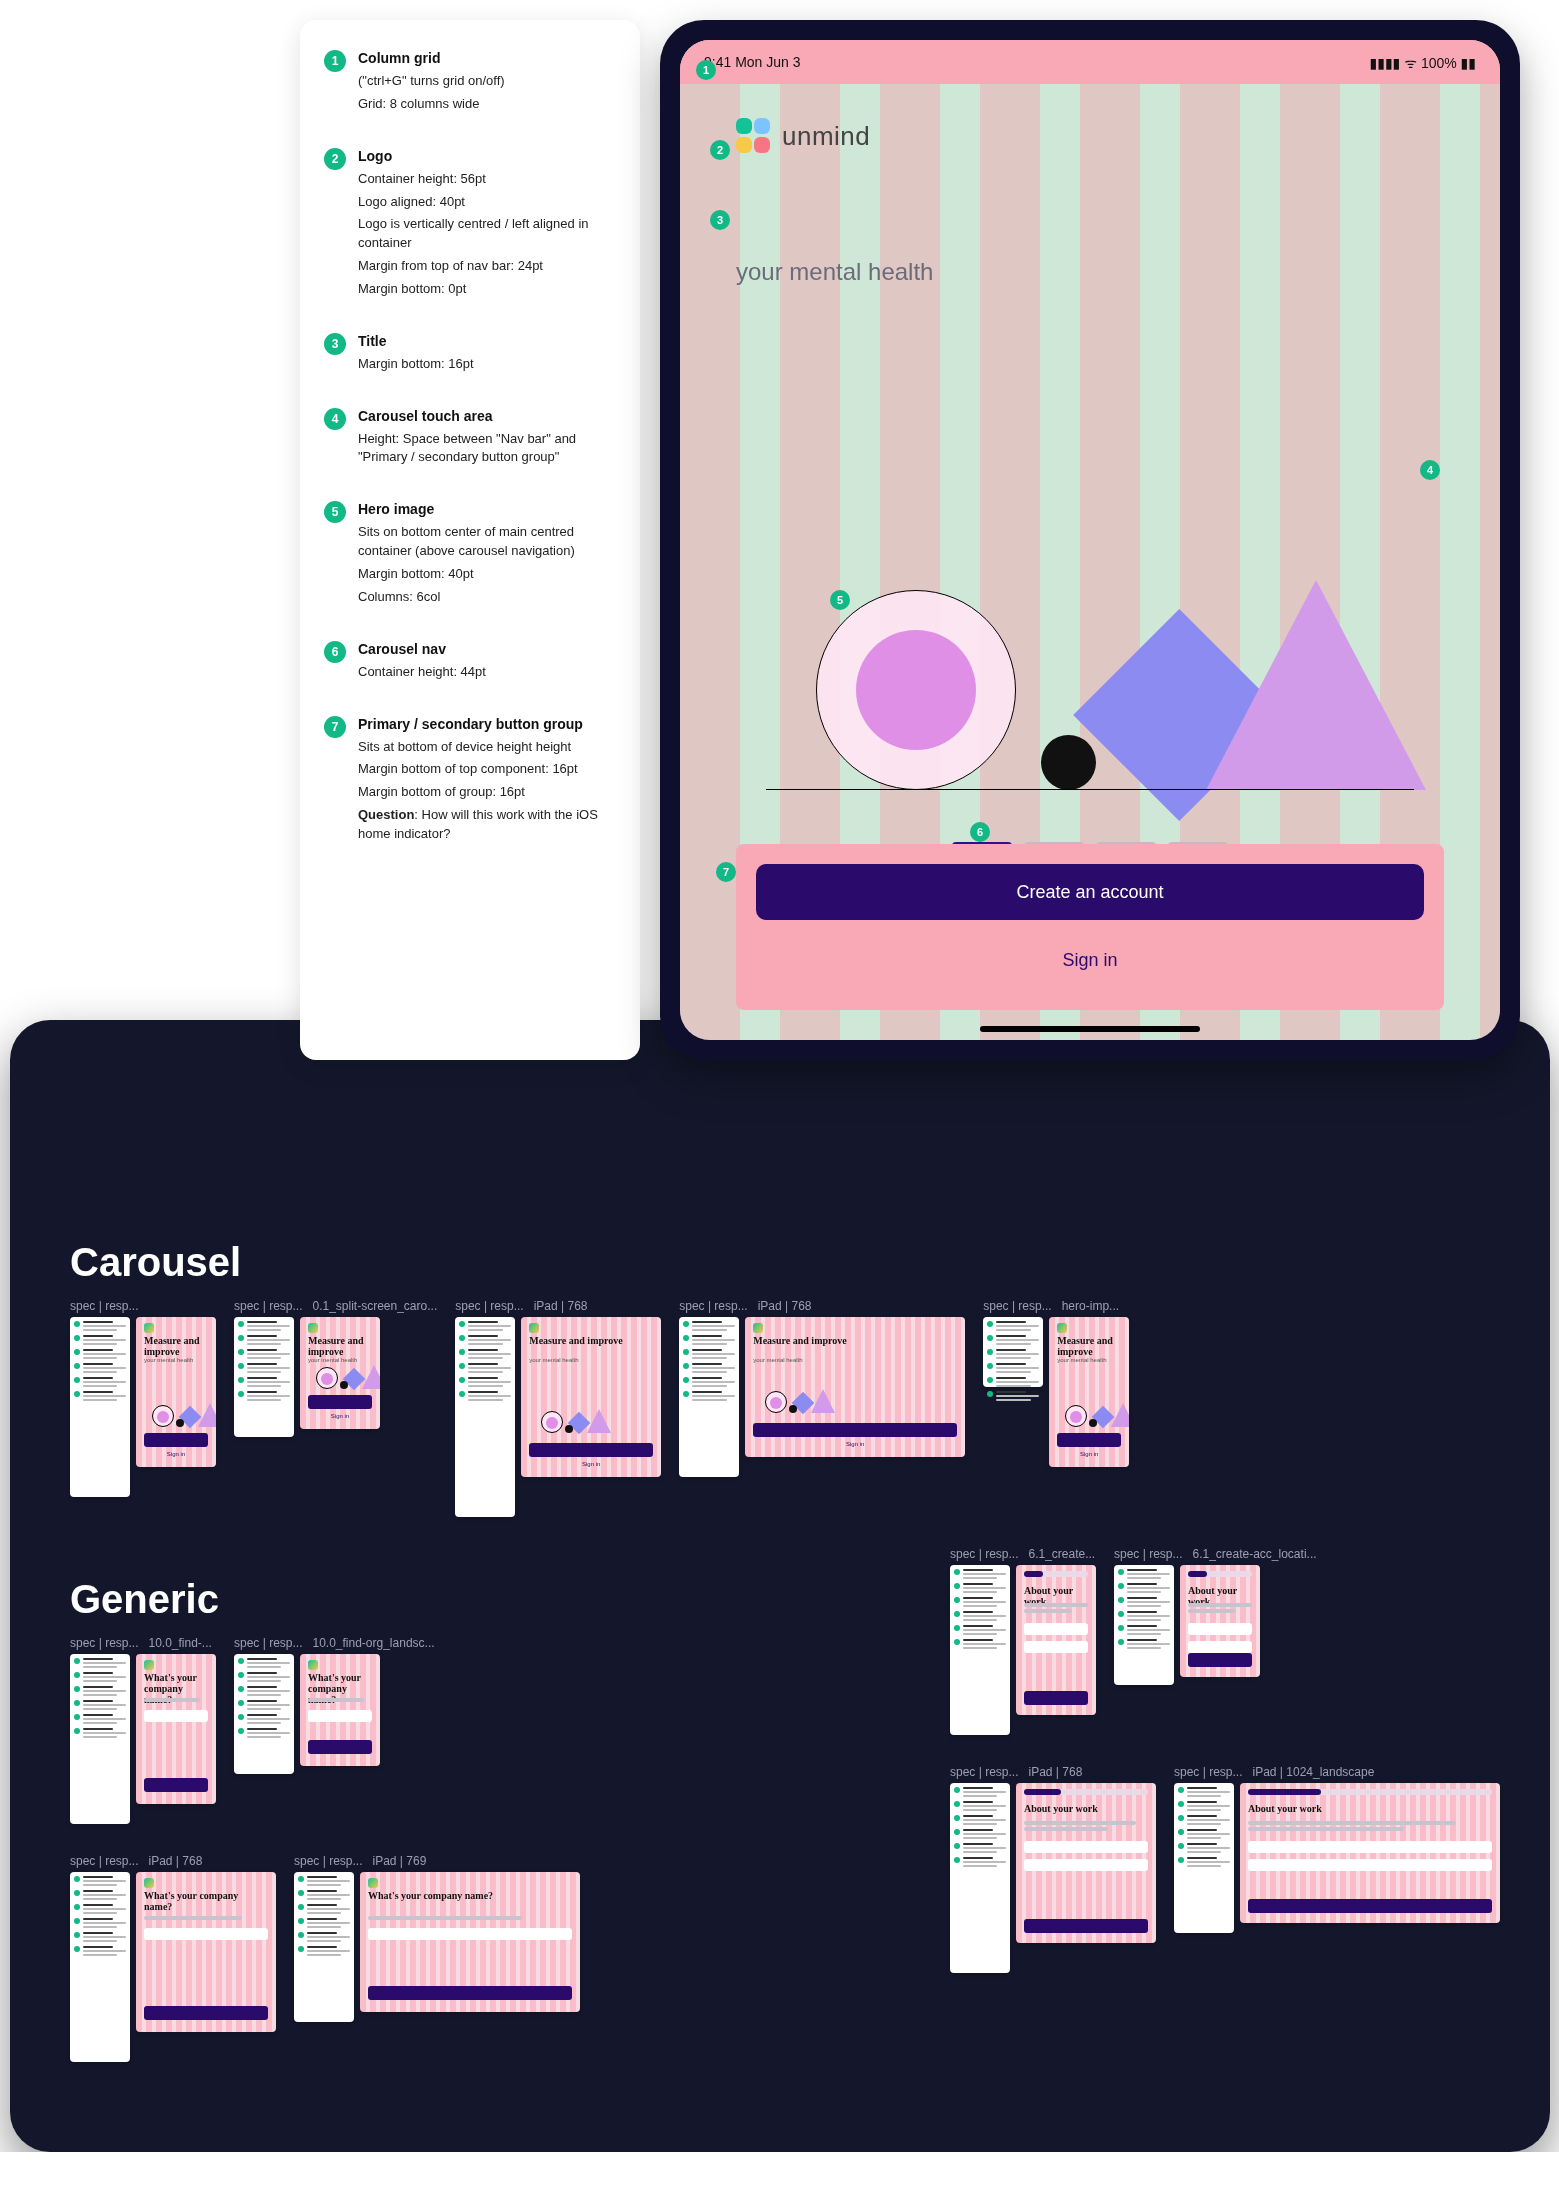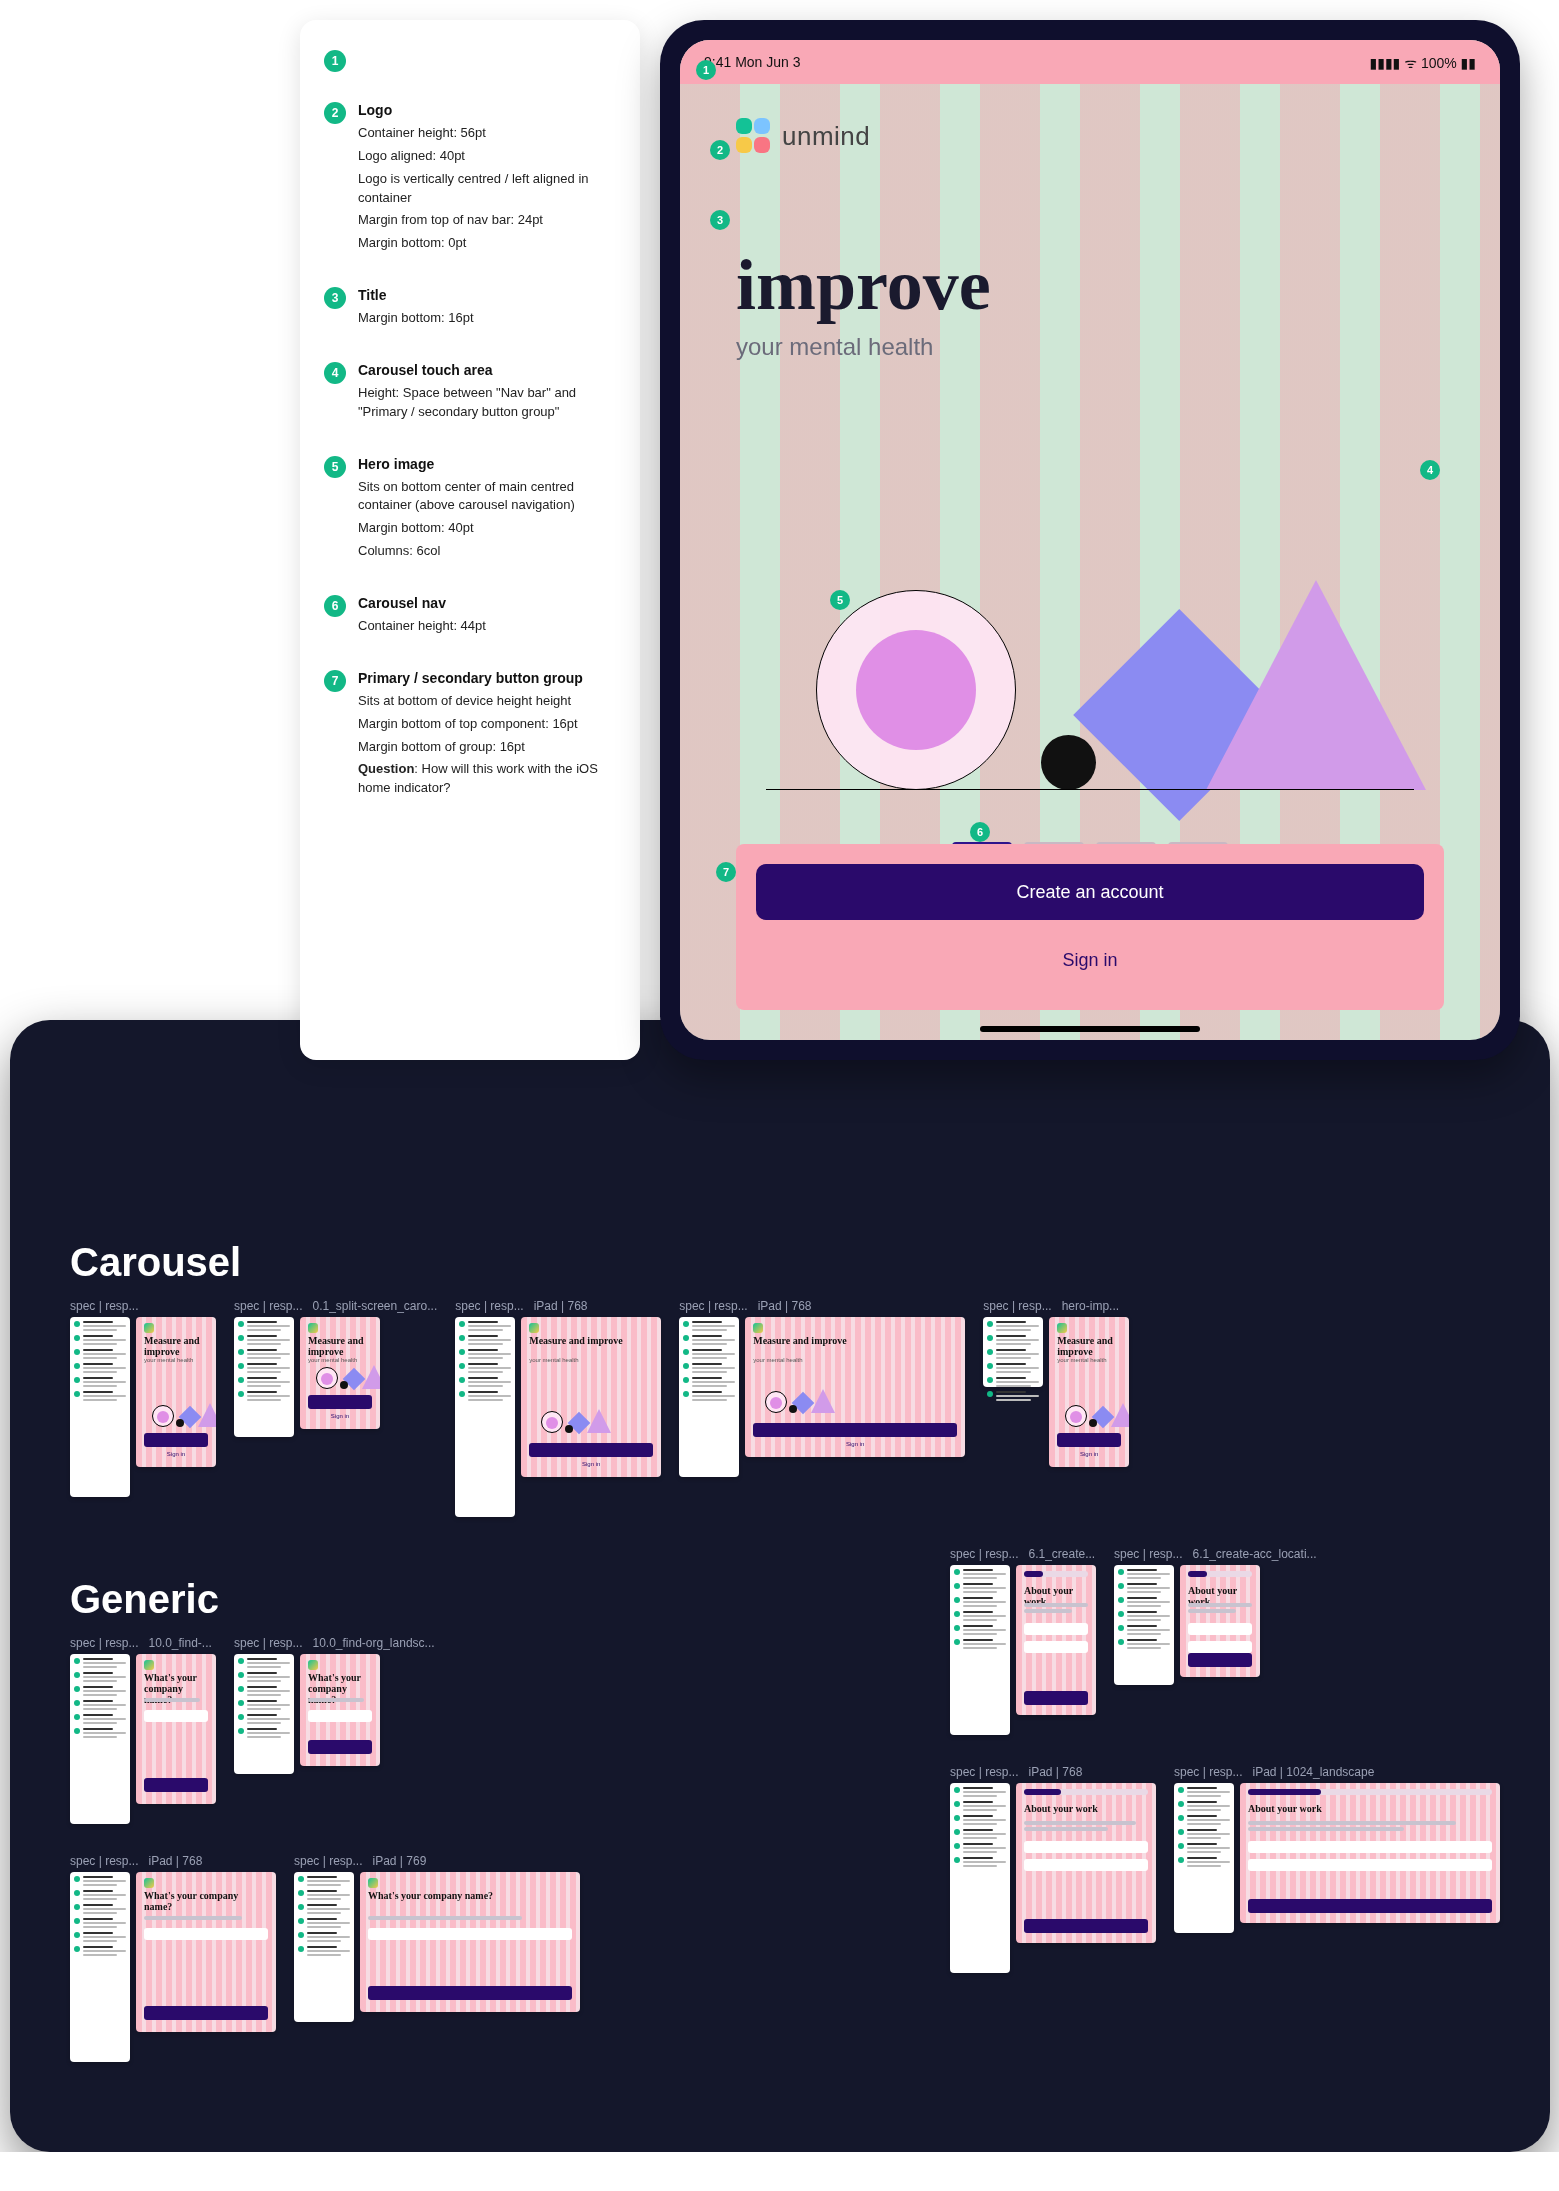--- a/index.html
+++ b/index.html
@@ -196,20 +196,25 @@
 </style>
 </head>
 <body>
 
 <div class="callout-wrap">
 
   <div class="spec-panel">
     <div id="spec-list">
         <div class="spec-item">
           <div class="spec-num">1</div>
+          <div class="spec-body">
+            <div class="spec-title">Column grid</div>
+            <div class="spec-line">("ctrl+G" turns grid on/off)</div>
+            <div class="spec-line">Grid: 8 columns wide</div>
+          </div>
         </div>
         <div class="spec-item">
           <div class="spec-num">2</div>
           <div class="spec-body">
             <div class="spec-title">Logo</div>
             <div class="spec-line">Container height: 56pt</div>
             <div class="spec-line">Logo aligned: 40pt</div>
             <div class="spec-line">Logo is vertically centred / left aligned in container</div>
             <div class="spec-line">Margin from top of nav bar: 24pt</div>
             <div class="spec-line">Margin bottom: 0pt</div>
@@ -278,21 +283,20 @@
             <span></span>
               <span></span>
               <span></span>
               <span></span>
           </div>
           <span class="logo-word">unmind</span>
         </div>
 
         <h1 class="big-title">
           <br>
-          <span>improve</span>
         </h1>
         <div class="subtitle">your mental health</div>
 
         <div class="hero">
           <div class="bigcircle"></div>
           <div class="pinkcircle"></div>
           <div class="diamond"></div>
           <div class="triangle"></div>
           <div class="blackdot"></div>
           <div class="baseline"></div>

